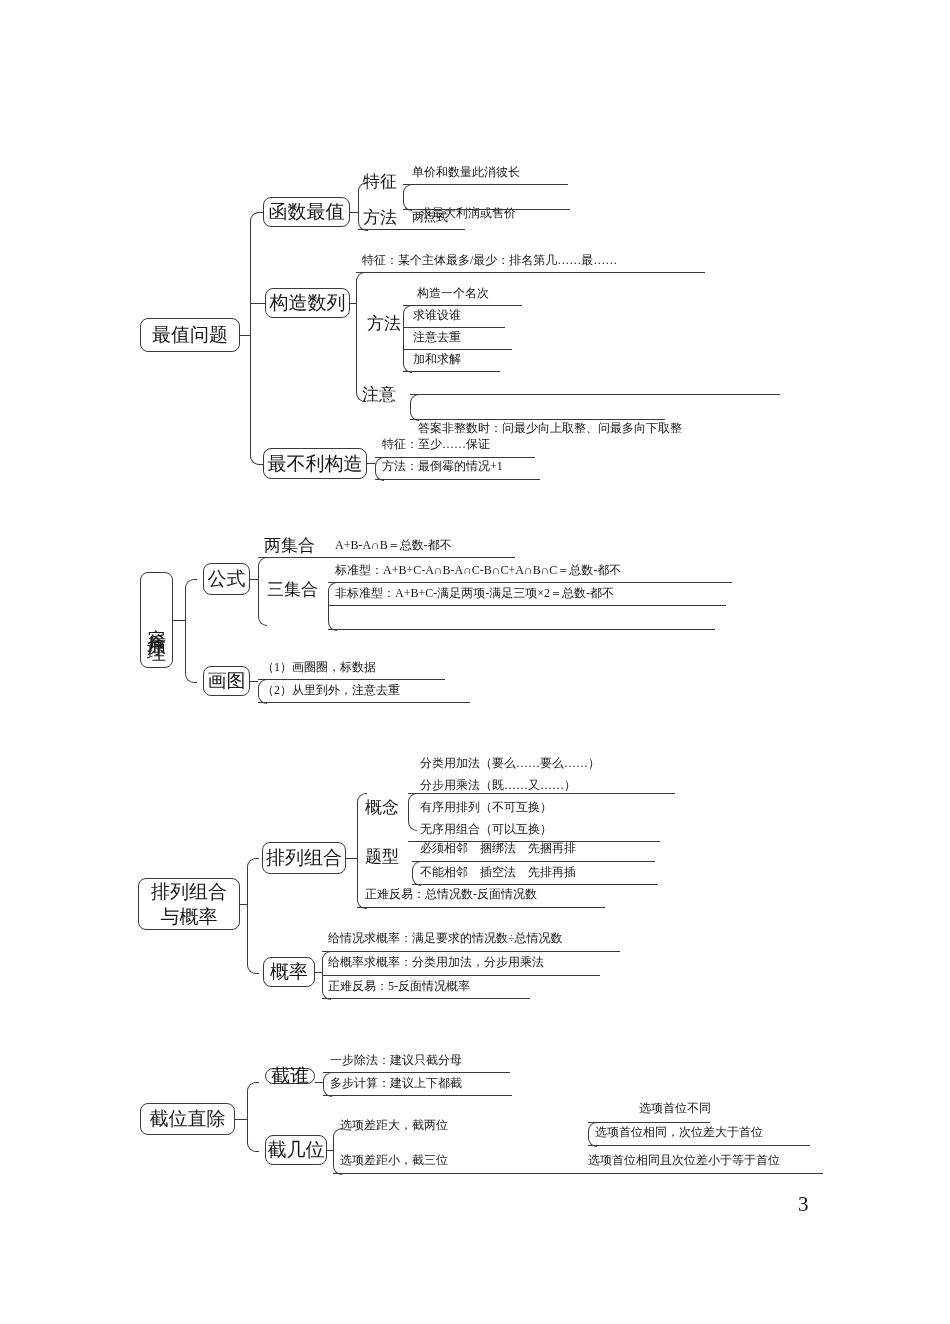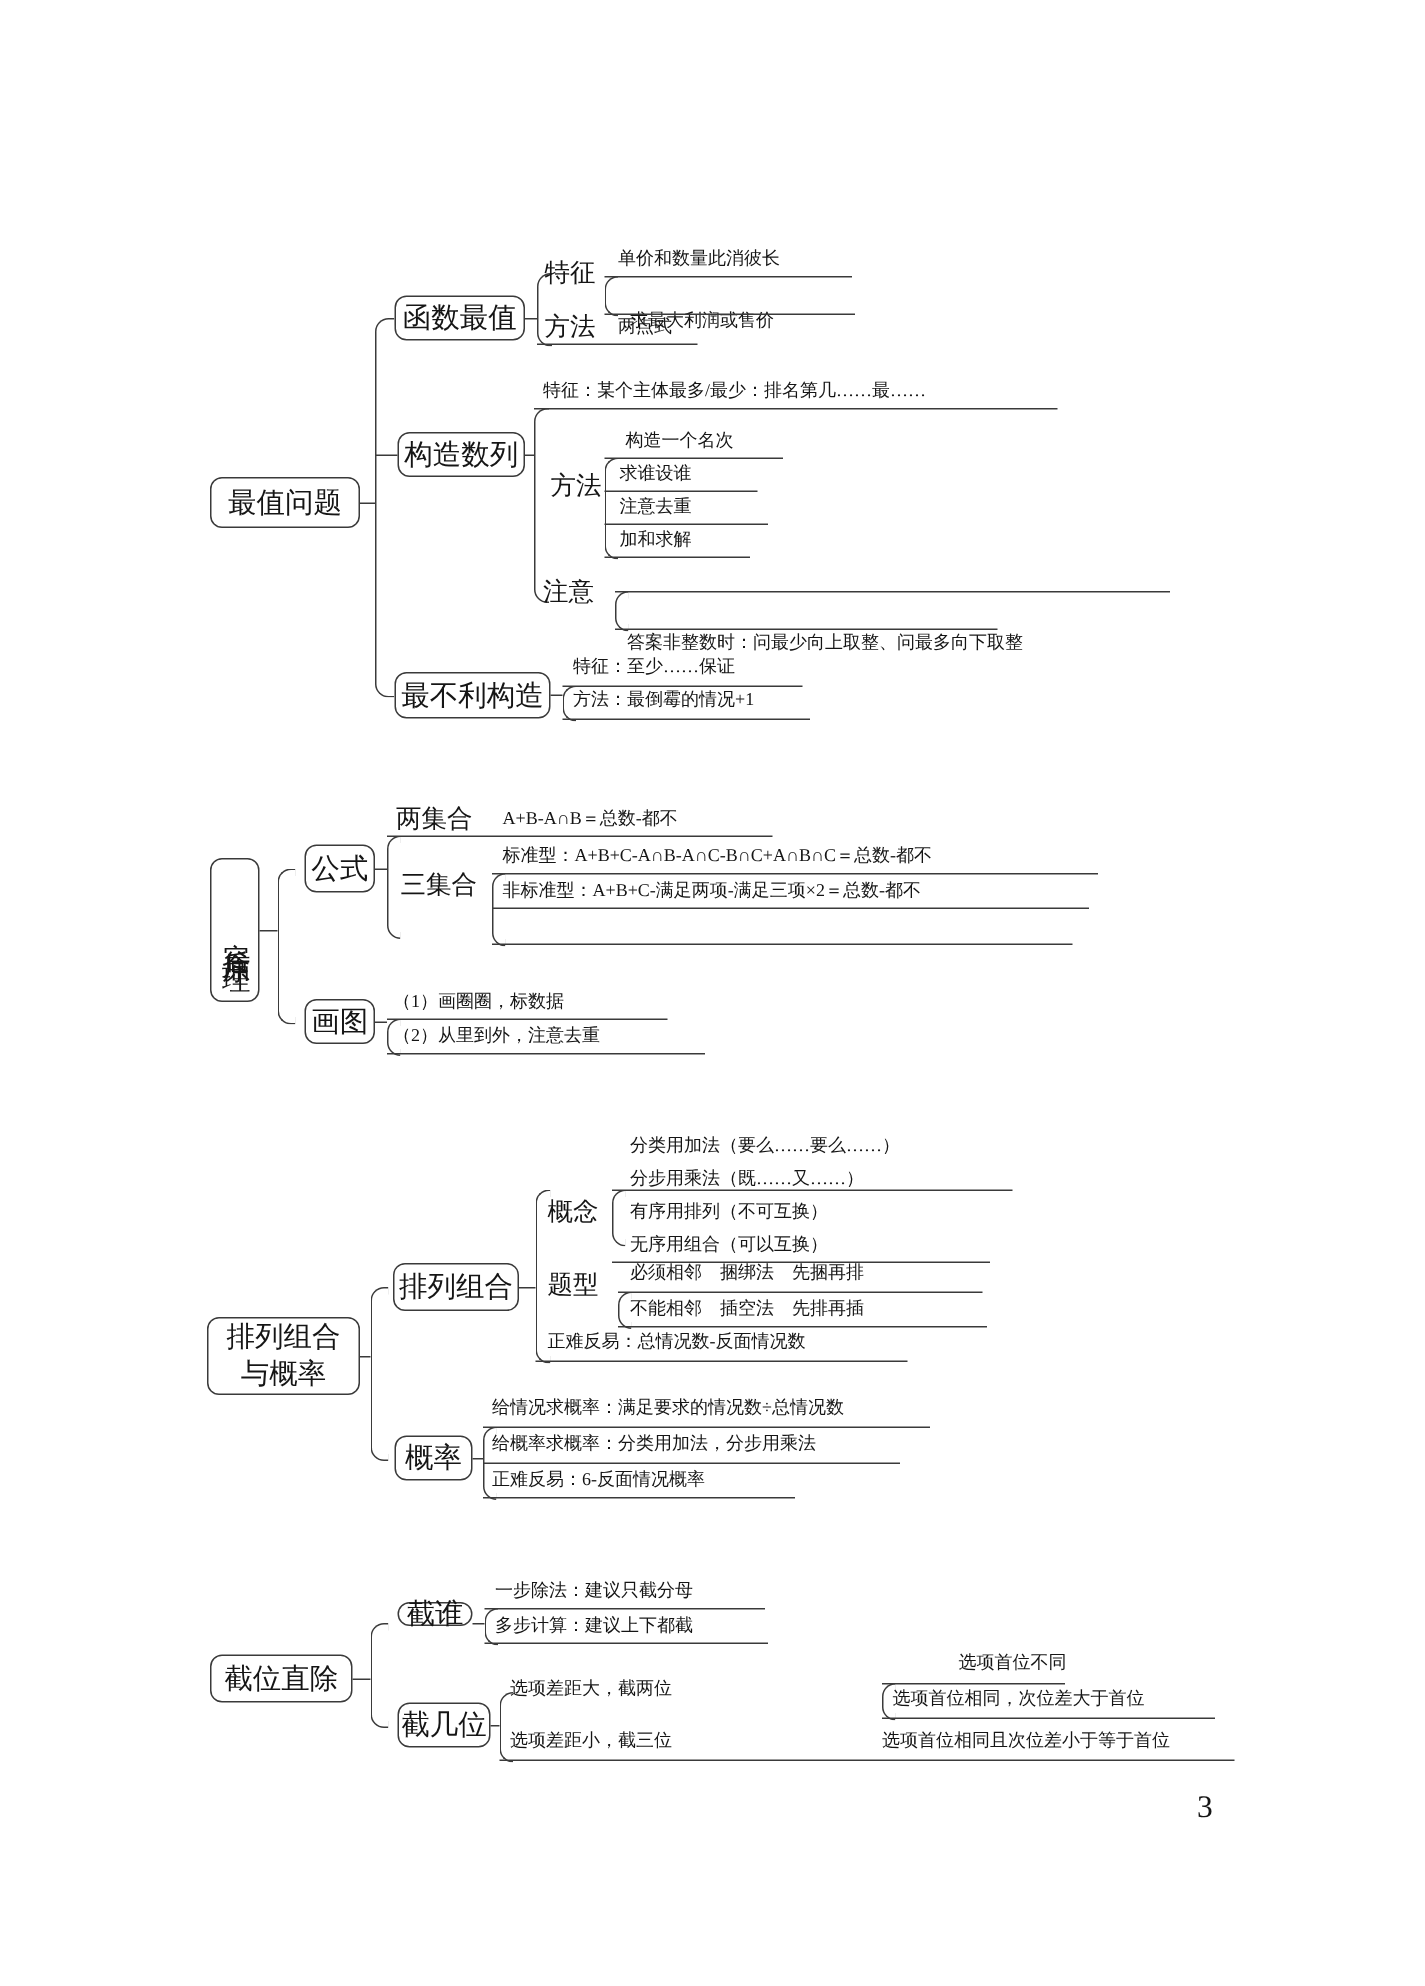--- a/index.html
+++ b/index.html
@@ -140,21 +140,21 @@
 
   <div class="box" style="left:263px;top:957px;width:52px;height:30px;">
       <span>概率</span>
     </div>
   <div class="hl" style="left:315px;top:972px;width:7px;"></div>
   <div class="br" style="left:322px;top:951px;width:9px;height:49px;"></div>
   <div class="txt" style="left:328px;top:928px;">给情况求概率：满足要求的情况数÷总情况数</div>
   <div class="hl" style="left:322px;top:951px;width:298px;"></div>
   <div class="txt" style="left:328px;top:952px;">给概率求概率：分类用加法，分步用乘法</div>
   <div class="hl" style="left:322px;top:975px;width:278px;"></div>
-  <div class="txt" style="left:328px;top:976px;">正难反易：6-反面情况概率</div>
+  <div class="txt" style="left:328px;top:976px;">正难反易：5-反面情况概率</div>
   <div class="hl" style="left:322px;top:998px;width:208px;"></div>
 
   <div class="box" style="left:140px;top:1103px;width:95px;height:32px;">
       <span>截位直除</span>
     </div>
   <div class="hl" style="left:235px;top:1119px;width:12px;"></div>
   <div class="br" style="left:247px;top:1082px;width:12px;height:70px;"></div>
 
   <div class="box" style="left:265px;top:1068px;width:50px;height:16px;">
       <span>截谁</span>

